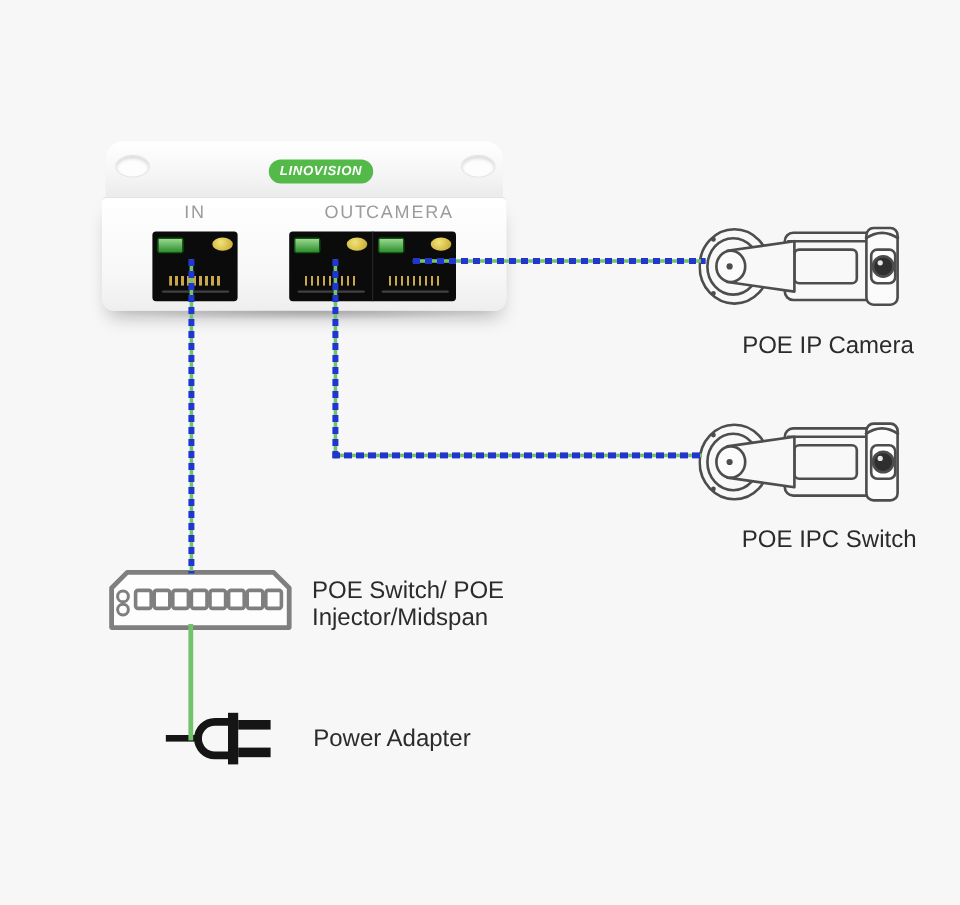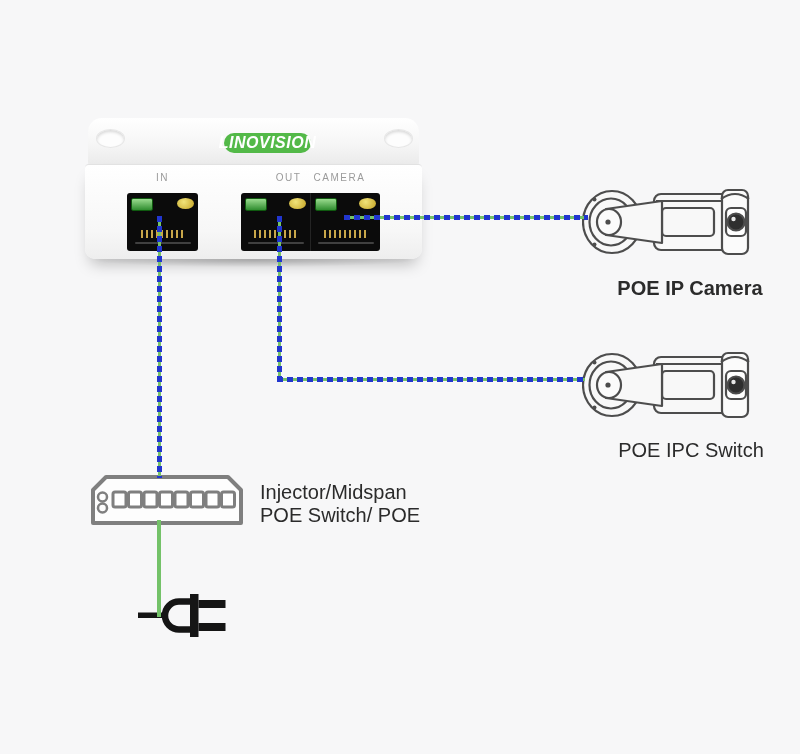--- a/index.html
+++ b/index.html
@@ -22,33 +22,33 @@
   .notch{
     position:absolute;top:11px;width:27px;height:17px;border-radius:50%;
     background:#fdfdfd;border:1px solid #e6e6e6;
     box-shadow:inset 0 2px 3px rgba(0,0,0,.14);
   }
   .notch.left{left:8px;} .notch.right{left:296px;}
   .brand-badge{
     position:absolute;left:136px;top:15px;width:87px;height:20px;
     background:#53b948;border-radius:10px;
     display:flex;align-items:center;justify-content:center;
-    color:#ffffff;font-size:16px;font-weight:bold;font-style:italic;
+    color:#ffffff;font-size:11px;font-weight:bold;font-style:italic;
     letter-spacing:.5px;
   }
   .device-front{
     position:absolute;left:0;top:46px;width:337px;height:94px;
     background:linear-gradient(180deg,#ffffff 0%,#f7f7f7 70%,#eeeeee 100%);
     border-top:1px solid #e2e2e2;
     border-radius:4px 4px 10px 10px;
     box-shadow:0 10px 16px -6px rgba(0,0,0,.28);
   }
   .port-label{
     position:absolute;top:4px;height:18px;line-height:18px;text-align:center;
-    color:#9b9b9b;font-size:10px;letter-spacing:1.5px;
+    color:#9b9b9b;font-size:15px;letter-spacing:1.5px;
   }
   .pl-in{left:42px;width:71px;}
   .pl-out{left:169px;width:69px;}
   .pl-camera{left:220px;width:69px;}
   .port{
     position:absolute;top:28px;height:58px;background:#0b0b0b;border-radius:3px;
   }
   .port-in{left:42px;width:71px;}
   .port-block{left:156px;width:139px;display:flex;}
   .port-half{position:relative;width:69px;height:58px;}
@@ -99,21 +99,21 @@
   .cable-camera{left:344px;top:215px;width:244px;}
   .cable-out-v{left:277px;top:216px;height:166px;}
   .cable-out-h{left:277px;top:377px;width:308px;}
   .cable-in-v{left:157px;top:216px;height:262px;}
   .power-line{left:157px;top:520px;width:4px;height:97px;background:#74c269;z-index:5;}
 
   
   .diagram-label{
     position:absolute;font-size:20px;color:#2b2b2b;line-height:23px;z-index:3;
   }
-  .lbl-cam1{left:600px;top:277px;width:180px;text-align:center;font-weight:bold;}
+  .lbl-cam1{left:600px;top:277px;width:180px;text-align:center;}
   .lbl-cam2{left:596px;top:439px;width:190px;text-align:center;}
   .lbl-switch{left:260px;top:481px;}
   .lbl-power{left:261px;top:605px;}
 
   .node{z-index:3;}
 </style>
 </head>
 <body>
 
 <div class="stage">
@@ -219,27 +219,28 @@
         <rect x="54" y="18" width="13" height="15" rx="2"></rect>
         <rect x="69.5" y="18" width="13" height="15" rx="2"></rect>
         <rect x="85" y="18" width="13" height="15" rx="2"></rect>
         <rect x="100.5" y="18" width="13" height="15" rx="2"></rect>
         <rect x="116" y="18" width="13" height="15" rx="2"></rect>
         <rect x="131.5" y="18" width="13" height="15" rx="2"></rect>
       </g>
     </svg>
   </div>
   <div class="diagram-label lbl-switch">
+    <div>POE Switch/ POE</div>
     <div>Injector/Midspan</div>
-    <div>POE Switch/ POE</div>
   </div>
 
   <div class="abs node" style="left:138px;top:592px;">
     <svg width="92" height="48" viewBox="0 0 92 48">
       <rect x="0" y="20.5" width="30" height="5.5" fill="#151515"></rect>
       <path d="M52,9.5 H41 A14,14 0 0 0 41,37.5 H52" fill="none" stroke="#151515" stroke-width="6.5"></path>
       <rect x="52" y="2" width="8.5" height="43" fill="#151515"></rect>
       <rect x="60.5" y="8" width="27" height="8" fill="#151515"></rect>
       <rect x="60.5" y="31" width="27" height="8" fill="#151515"></rect>
     </svg>
   </div>
+  <div class="diagram-label lbl-power">Power Adapter</div>
 
 </div>
 
 </body></html>

